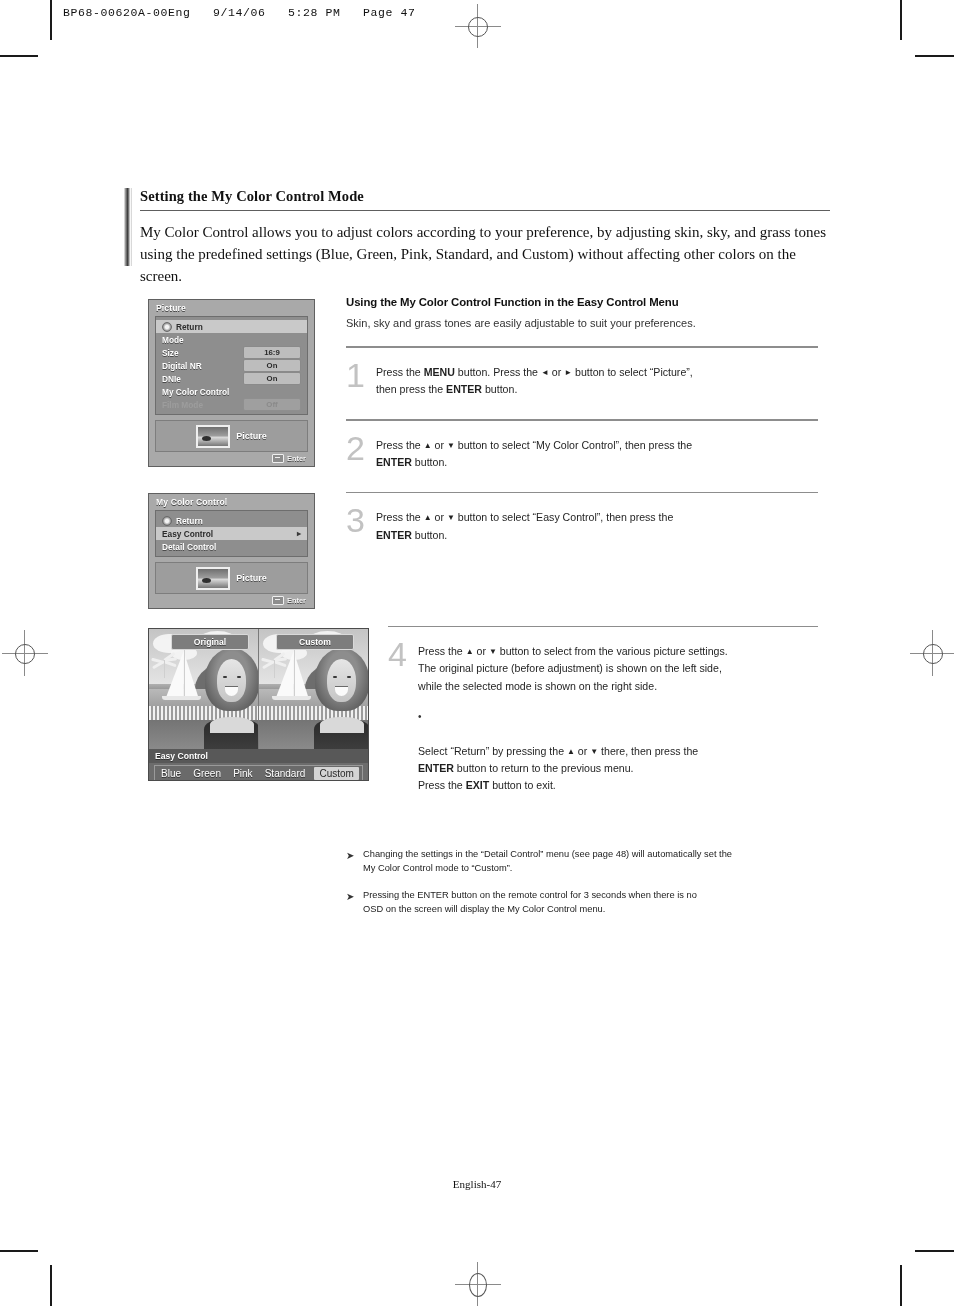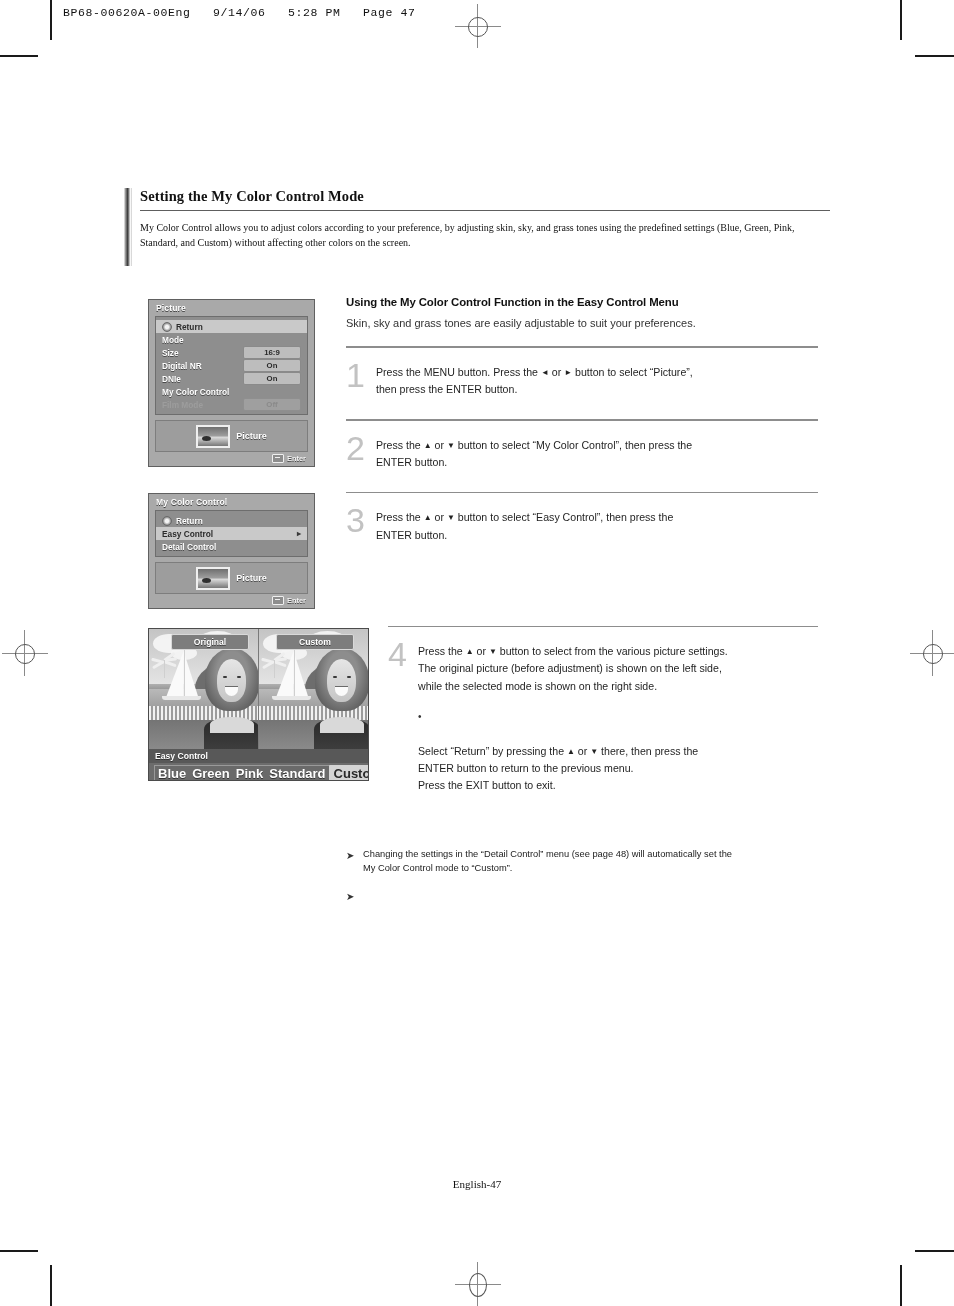--- a/index.html
+++ b/index.html
@@ -20,21 +20,21 @@
   .header-rule{position:absolute;left:50px;top:0;width:1px;height:30px;background:#1a1a1a;}
 
   
   .title-bar{position:absolute;left:124px;top:188px;width:8px;height:78px;
              background:linear-gradient(90deg,#f2f2f2 0%,#9a9a9a 18%,#3c3c3c 45%,
                         #8f8f8f 62%,#ffffff 78%,#c9c9c9 100%);}
   .title-wrap{position:absolute;left:140px;top:188px;width:690px;}
   .sec-title{font-family:"Liberation Serif",serif;font-weight:bold;font-size:14.5px;
              color:#111;letter-spacing:0.1px;padding-bottom:5px;}
   .title-underline{height:1px;background:#5e5e5e;width:690px;}
-  .intro{font-family:"Liberation Serif",serif;font-size:10px;line-height:1.48;
+  .intro{font-family:"Liberation Serif",serif;font-size:15px;line-height:1.48;
          color:#111;padding-top:10px;width:694px;}
 
   
   .osd{position:absolute;background:#a9a9a9;border:1px solid #606060;
        font-family:"Liberation Sans",sans-serif;color:#fff;}
   .osd-title{font-size:8.6px;font-weight:bold;color:#fff;padding:3px 0 3px 7px;
              text-shadow:0 1px 0 #3e3e3e;letter-spacing:.1px;}
   .osd-body{background:#8e8e8e;border:1px solid #6d6d6d;margin:0 6px;padding:3px 0;}
   .osd-row{display:flex;align-items:center;height:13px;padding:0 6px;font-size:8.3px;
            font-weight:bold;text-shadow:0 1px 0 #4a4a4a;}
@@ -103,34 +103,34 @@
             background:#d9d9d9;border-radius:46% 46% 0 0;}
   .tv-badge{position:absolute;top:5px;width:76px;height:14px;background:#7d7d7d;
             border:1px solid #d9d9d9;border-radius:2px;display:flex;align-items:center;
             justify-content:center;font-size:8.6px;font-weight:bold;color:#fff;
             text-shadow:0 1px 0 #3c3c3c;}
   .tv-badge.l{left:22px;} .tv-badge.r{right:14px;}
   .ec-title{background:#585858;color:#fff;font-size:8.6px;font-weight:bold;
             padding:2px 0 2px 6px;text-shadow:0 1px 0 #2e2e2e;}
   .ec-bar{margin:2px 5px;border:1px solid #9a9a9a;background:#6a6a6a;height:14px;
           display:flex;align-items:center;justify-content:space-around;}
-  .ec-opt{font-size:13px;font-weight:bold;color:#fff;text-shadow:0 1px 0 #333;padding:0 3px;}
+  .ec-opt{font-size:10px;font-weight:normal;color:#fff;text-shadow:0 1px 0 #333;padding:0 3px;}
   .ec-opt.on{background:#d4d4d4;color:#2a2a2a;text-shadow:none;border-radius:1px;
              padding:1px 5px;}
 
   
   .rcol{position:absolute;left:346px;top:296px;width:472px;}
   .rhead{font-size:11.4px;font-weight:bold;color:#111;letter-spacing:-.1px;}
   .rsub{font-size:11px;color:#333;padding-top:9px;}
   .hr{height:1.6px;background:#8d8d8d;width:472px;}
   .step{display:flex;align-items:flex-start;}
   .step-num{font-size:34px;color:#c2c2c2;font-weight:normal;line-height:30px;
             width:30px;flex:0 0 30px;text-align:left;padding-top:2px;}
   .step-txt{font-size:10.6px;line-height:1.62;color:#1f1f1f;padding-top:6px;}
-  .step-txt b{font-weight:normal;}
+  .step-txt b{font-weight:bold;}
   .bul{display:flex;gap:9px;padding-left:30px;}
   .bul .dot{font-size:10px;color:#333;line-height:1.62;}
   .note{display:flex;gap:7px;font-size:9.3px;line-height:1.5;color:#222;}
   .note .mk{flex:0 0 10px;font-size:10px;color:#333;}
   .tri{display:inline-block;font-size:8px;vertical-align:1px;color:#222;}
 
   .footer{position:absolute;left:0;top:1178px;width:954px;text-align:center;
           font-family:"Liberation Serif",serif;font-size:11px;color:#111;}
 </style>
 </head>
@@ -378,16 +378,20 @@
 
   <div class="note" style="margin-top:54px;">
     <span class="mk">➤</span>
     <span>
       <span>Changing the settings in the “Detail Control” menu (see page 48) will automatically set the</span><br>
       <span>My Color Control mode to “Custom”.</span>
     </span>
   </div>
   <div class="note" style="margin-top:13px;">
     <span class="mk">➤</span>
+    <span>
+      <span>Pressing the ENTER button on the remote control for 3 seconds when there is no</span><br>
+      <span>OSD on the screen will display the My Color Control menu.</span>
+    </span>
   </div>
 </div>
 
 <div class="footer">English-47</div>
 
 </body></html>

